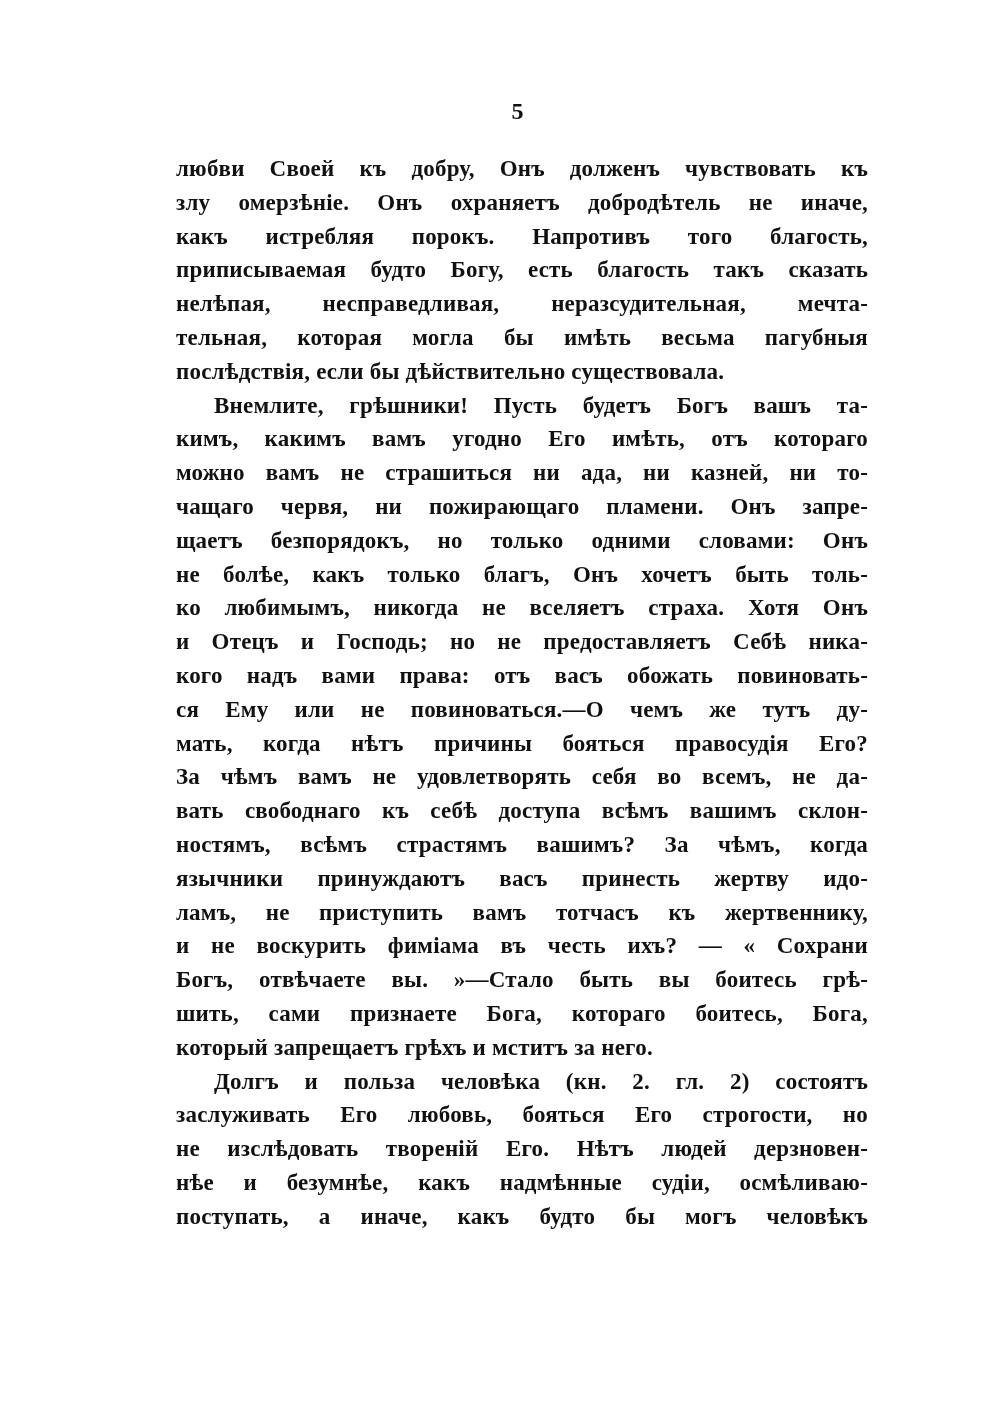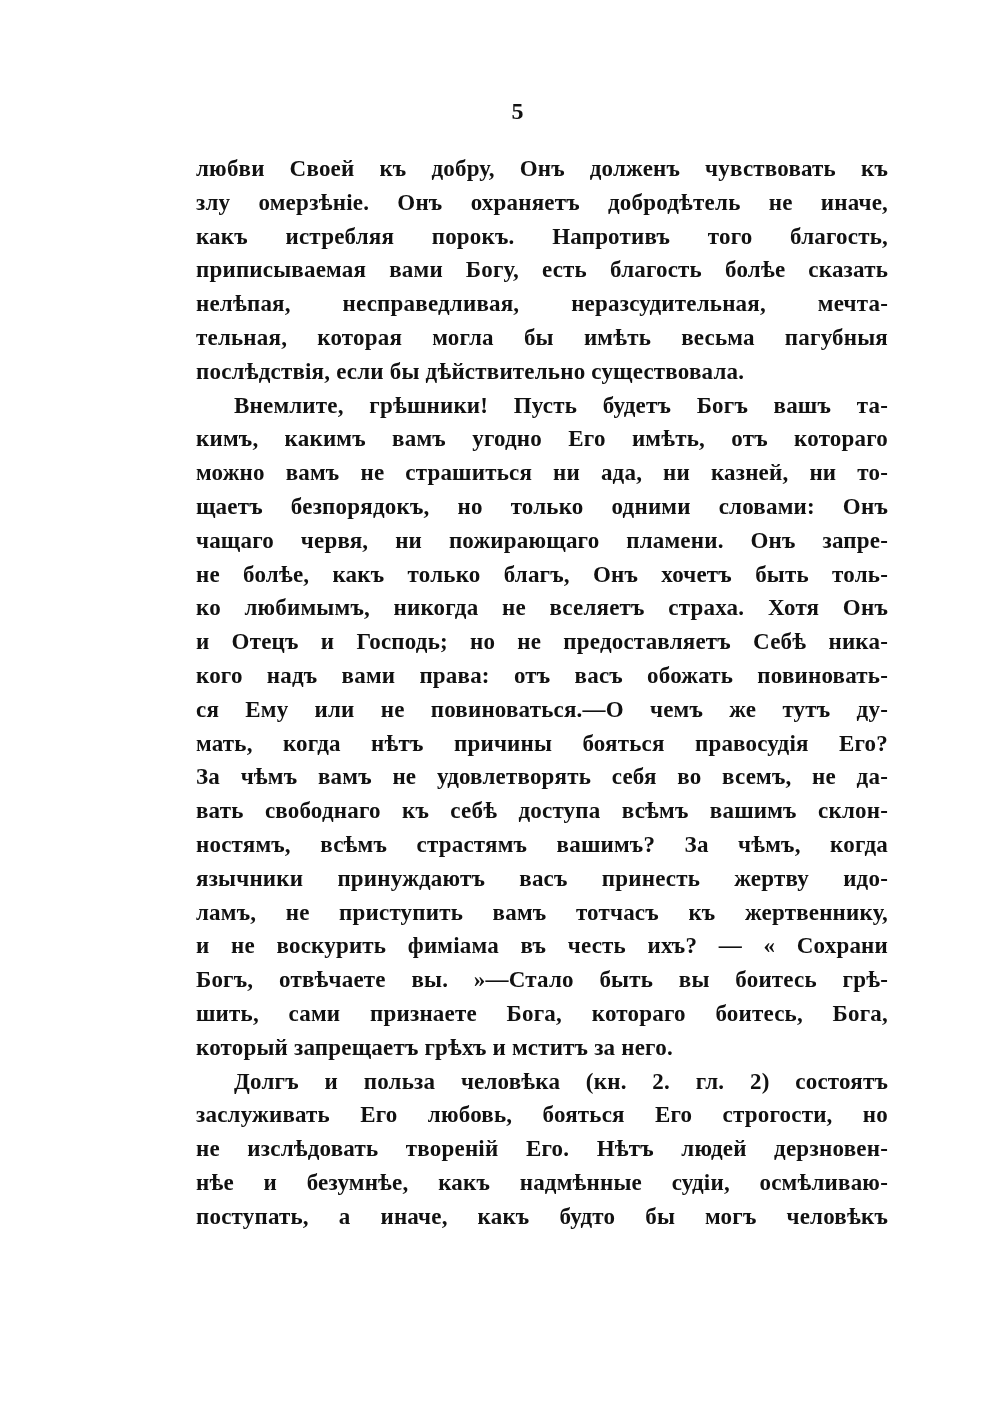--- a/index.html
+++ b/index.html
@@ -31,21 +31,20 @@
       font-family: "Liberation Serif", serif;
       font-weight: bold;
       font-size: 24px;
       line-height: 30px;
     }
     .text-block {
       position: absolute;
       left: 176px;
       top: 152px;
       width: 692px;
-      margin-left: 20px;
     }
     .line {
       display: block;
       height: 33.8px;
       line-height: 33.8px;
       font-family: "Liberation Serif", serif;
       font-weight: bold;
       font-size: 23px;
       white-space: nowrap;
       text-align: justify;
@@ -64,32 +63,32 @@
 
 <div class="page">
   <div class="page-number">5</div>
 
   <div class="text-block">
 
     <div>
       <span class="line">любви Своей къ добру, Онъ долженъ чувствовать къ</span>
       <span class="line">злу омерзѣніе. Онъ охраняетъ добродѣтель не иначе,</span>
       <span class="line">какъ истребляя порокъ. Напротивъ того благость,</span>
-      <span class="line">приписываемая вами Богу, есть благость болѣе сказать</span>
+      <span class="line">приписываемая будто Богу, есть благость такъ сказать</span>
       <span class="line">нелѣпая, несправедливая, неразсудительная, мечта-</span>
       <span class="line">тельная, которая могла бы имѣть весьма пагубныя</span>
       <span class="line last">послѣдствія, если бы дѣйствительно существовала.</span>
     </div>
 
     <div>
       <span class="line indent">Внемлите, грѣшники! Пусть будетъ Богъ вашъ та-</span>
       <span class="line">кимъ, какимъ вамъ угодно Его имѣть, отъ котораго</span>
       <span class="line">можно вамъ не страшиться ни ада, ни казней, ни то-</span>
+      <span class="line">чащаго червя, ни пожирающаго пламени. Онъ запре-</span>
       <span class="line">щаетъ безпорядокъ, но только одними словами: Онъ</span>
-      <span class="line">чащаго червя, ни пожирающаго пламени. Онъ запре-</span>
       <span class="line">не болѣе, какъ только благъ, Онъ хочетъ быть толь-</span>
       <span class="line">ко любимымъ, никогда не вселяетъ страха. Хотя Онъ</span>
       <span class="line">и Отецъ и Господь; но не предоставляетъ Себѣ ника-</span>
       <span class="line">кого надъ вами права: отъ васъ обожать повиновать-</span>
       <span class="line">ся Ему или не повиноваться.—О чемъ же тутъ ду-</span>
       <span class="line">мать, когда нѣтъ причины бояться правосудія Его?</span>
       <span class="line">За чѣмъ вамъ не удовлетворять себя во всемъ, не да-</span>
       <span class="line">вать свободнаго къ себѣ доступа всѣмъ вашимъ склон-</span>
       <span class="line">ностямъ, всѣмъ страстямъ вашимъ? За чѣмъ, когда</span>
       <span class="line">язычники принуждаютъ васъ принесть жертву идо-</span>

